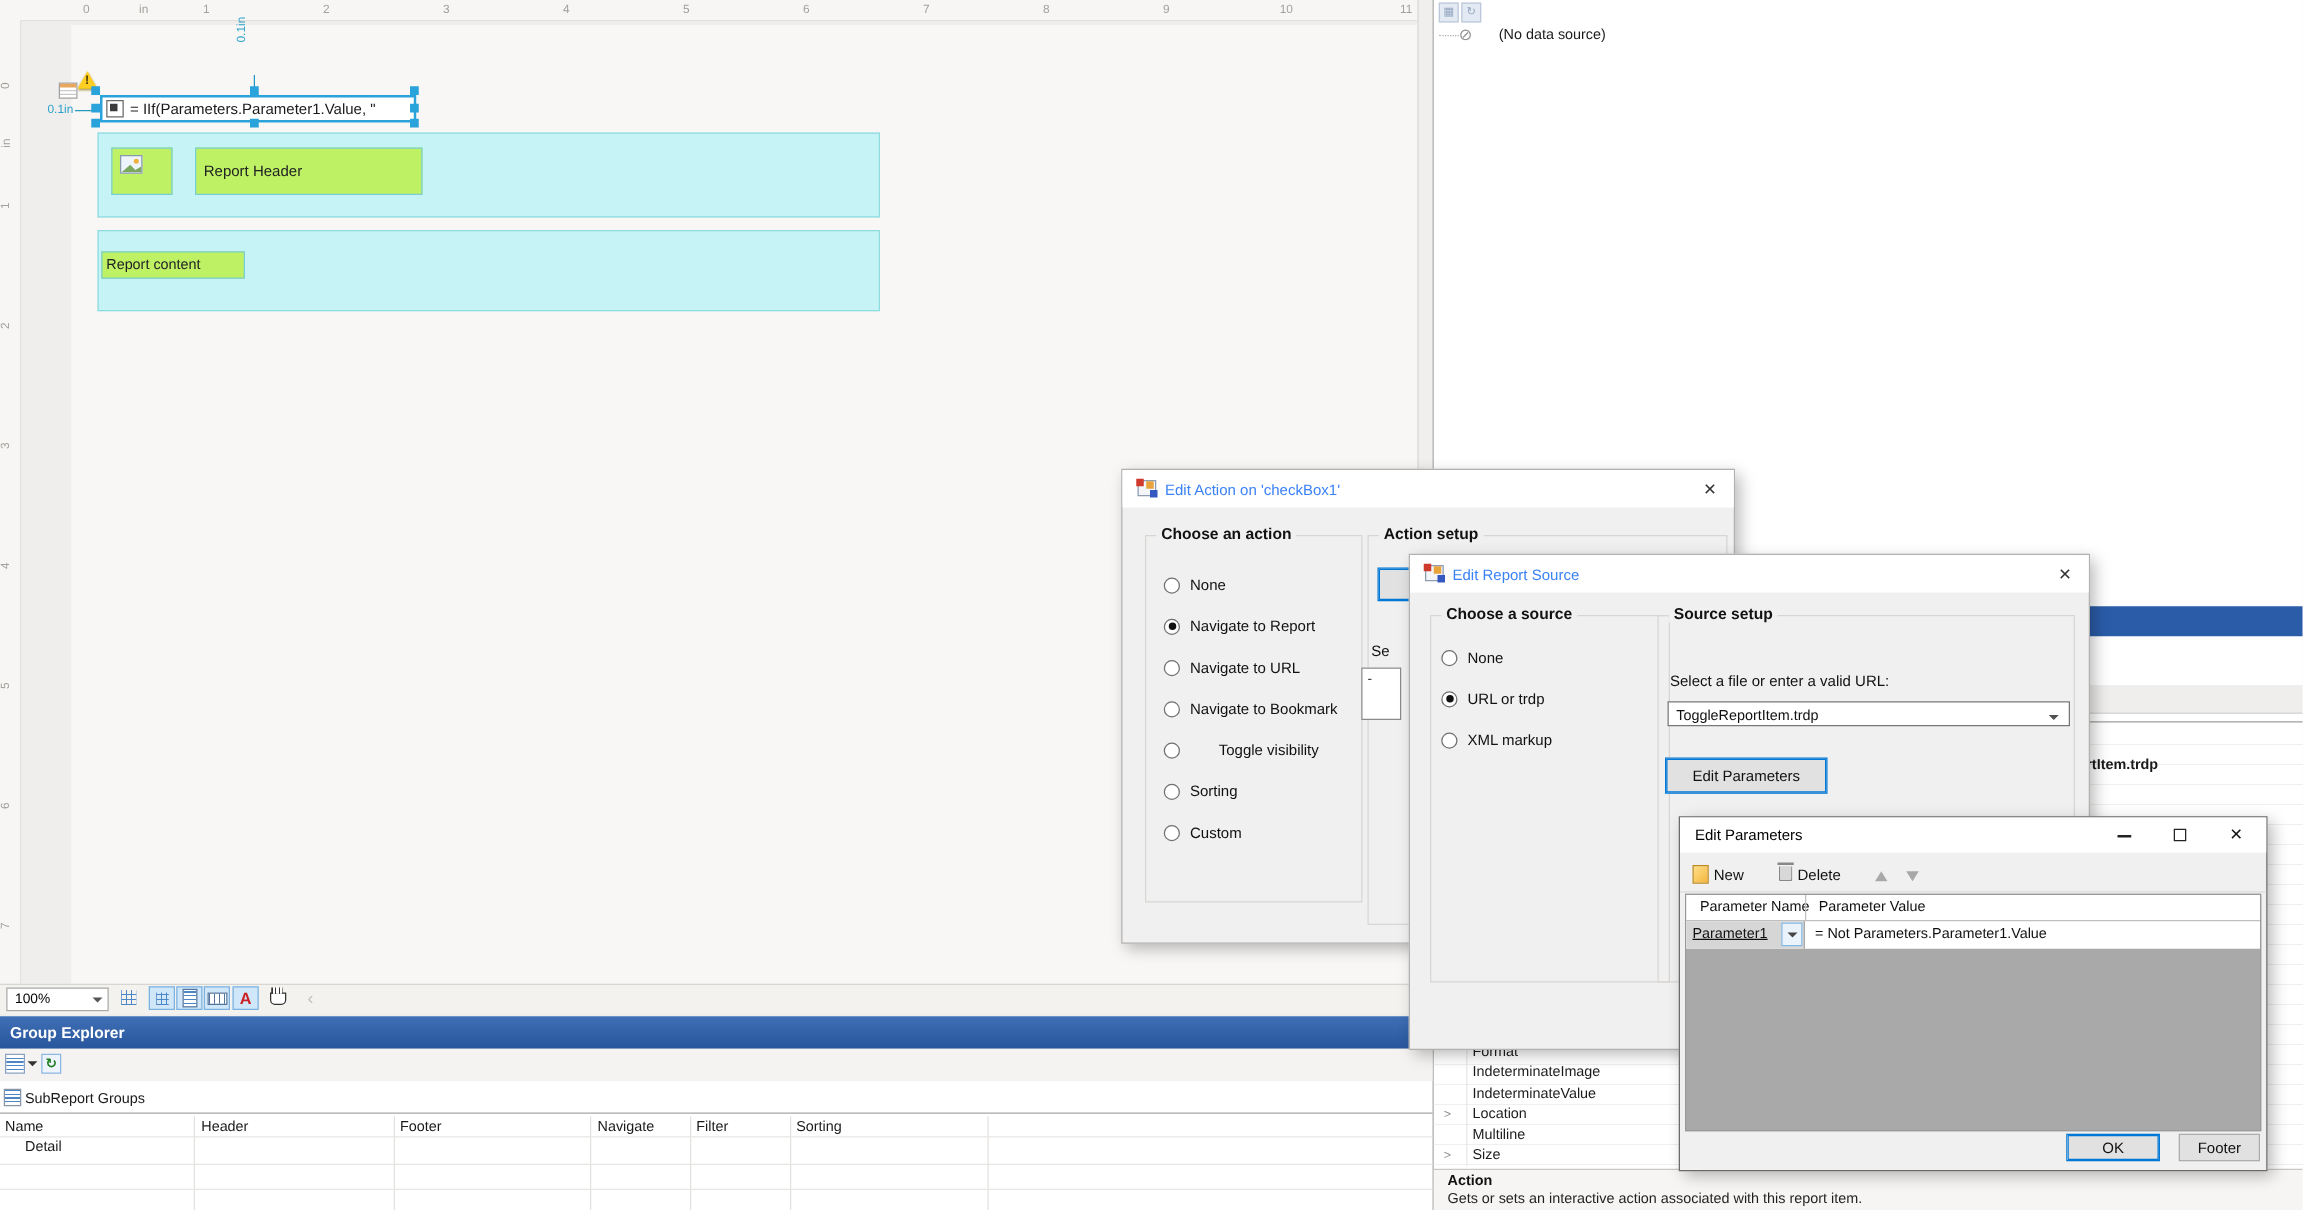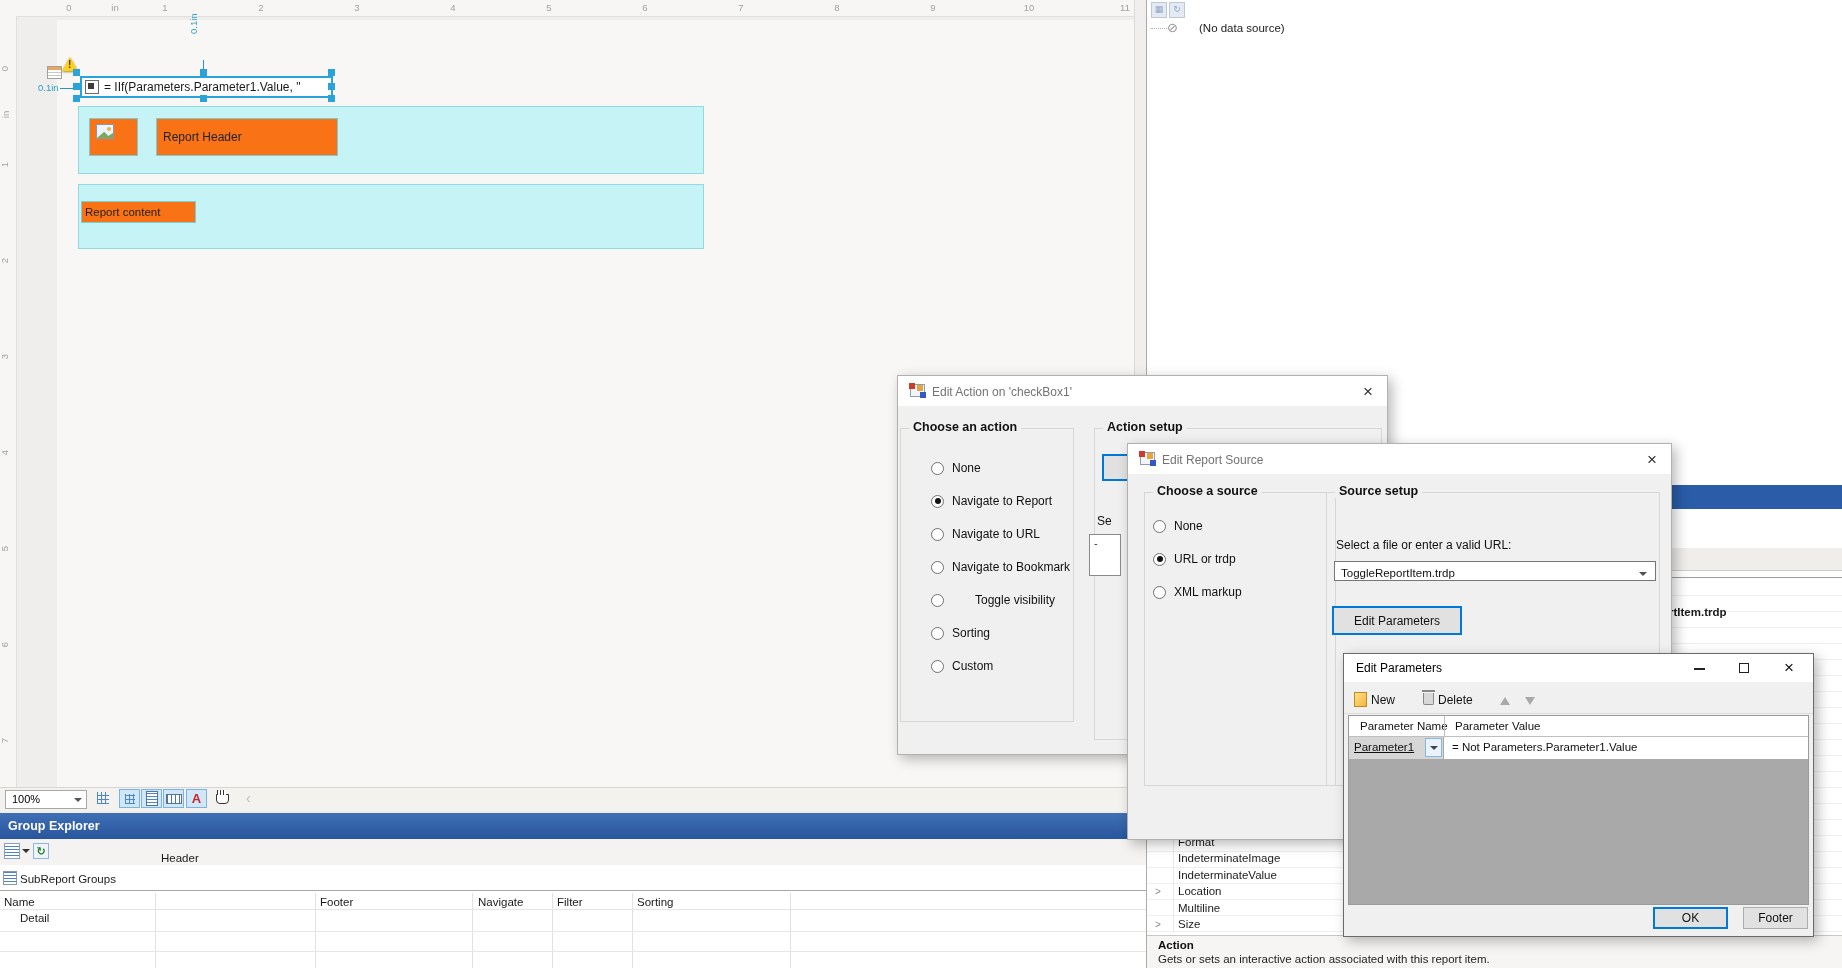--- a/index.html
+++ b/index.html
@@ -23,21 +23,21 @@
   .cbglyph::after{content:"";position:absolute;left:2px;top:2px;width:6px;height:6px;background:#3c3c3c;}
   #sel-el span{font-size:12px;color:#1a1a1a;white-space:nowrap;}
   .hd{position:absolute;width:7px;height:7px;background:#2aa2da;}
   .warn{width:0;height:0;border-left:8px solid transparent;border-right:8px solid transparent;
      border-bottom:14px solid #ffce21;position:absolute;filter:drop-shadow(0 1px 1px #9a8a33);}
   .warn::after{content:"!";position:absolute;left:-2px;top:2px;font-size:10px;font-weight:bold;color:#4a3b00;}
   .mini-grid{width:13px;height:11px;background:#fff;border:1px solid #a0a0a0;position:absolute;}
   .mini-grid::before{content:"";position:absolute;left:0;top:0;right:0;height:3px;background:#e8a75c;}
   .mini-grid::after{content:"";position:absolute;left:0;top:5px;right:0;height:1px;background:#c9c9c9;box-shadow:0 3px 0 #c9c9c9;}
   .section{background:#c6f3f6;border:1px solid #8edbe0;box-sizing:border-box;}
-  .inbox{background:#f97316;border:1px solid #79cdd4;box-sizing:border-box;}
+  .inbox{background:#bef264;border:1px solid #79cdd4;box-sizing:border-box;}
   .img-icon{width:16px;height:13px;background:#eef4fb;border:1px solid #8899aa;position:relative;overflow:hidden;}
   .img-icon::before{content:"";position:absolute;right:2px;top:2px;width:4px;height:4px;border-radius:50%;background:#f0b13c;}
   .img-icon::after{content:"";position:absolute;left:0;bottom:0;width:100%;height:7px;background:#7aa85e;
      clip-path:polygon(0 100%,45% 10%,70% 70%,100% 30%,100% 100%);}
   .rpt-txt{font-size:12px;color:#222;}
   
   #ctb{left:0;top:787px;width:1134px;height:23px;background:#f3f2ef;border-top:1px solid #d8d6d2;}
   #zoomcombo{left:5px;top:2px;width:80px;height:17px;background:#fff;border:1px solid #a8a8a8;font-size:11px;}
   .tri-d{width:0;height:0;border-left:4px solid transparent;border-right:4px solid transparent;border-top:4px solid #555;}
   .tgl{width:21px;height:19px;background:#cfe7f8;border:1px solid #7db2e0;box-sizing:border-box;
@@ -71,21 +71,21 @@
   .geicon1{width:16px;height:16px;background:#fff;border:1px solid #8aa0c0;box-sizing:border-box;
      background-image:repeating-linear-gradient(0deg,transparent 0 2px,#4d86c4 2px 3px);}
   .geicon2{width:16px;height:16px;background:#edf4fc;border:1px solid #8fb6e0;box-sizing:border-box;
      color:#1e7d1e;font-size:11px;font-weight:bold;text-align:center;line-height:14px;}
   .gehead{font-size:11.5px;color:#1a1a1a;}
   .gevline{width:1px;background:#e4e2df;position:absolute;top:893px;height:75px;}
   .gehline{height:1px;background:#e8e6e3;position:absolute;left:0;width:1146px;}
   
   .dlg{background:#f0f0f0;border:1px solid #b3b1ae;box-shadow:4px 4px 12px rgba(0,0,0,.28);box-sizing:border-box;}
   .tbar{position:absolute;left:0;top:0;right:0;height:30px;background:#fff;}
-  .ttl{position:absolute;font-size:12px;color:#737373;}
+  .ttl{position:absolute;font-size:12px;color:#3b82f6;}
   .ttl.active{color:#000;}
   .xbtn{position:absolute;font-size:17px;color:#333;line-height:17px;}
   .wicon{width:15px;height:13px;position:absolute;background:#f3f5f9;border:1px solid #8e9cb4;box-sizing:border-box;}
   .wicon::before{content:"";position:absolute;left:-2px;top:-2px;width:6px;height:6px;background:#cf3a2d;box-shadow:8px 2px 0 0 #e9a33b;}
   .wicon::after{content:"";position:absolute;right:-2px;bottom:-2px;width:6px;height:6px;background:#3558c0;}
   .grp{position:absolute;border:1px solid #d8d6d3;}
   .glabel{position:absolute;top:-9px;left:8px;background:#f0f0f0;padding:0 4px;font-weight:bold;font-size:12.5px;color:#111;white-space:nowrap;}
   .opt{position:absolute;display:flex;align-items:center;gap:8px;font-size:12px;color:#111;}
   .rb{width:13px;height:13px;border:1px solid #707070;border-radius:50%;background:#fff;position:relative;flex:none;box-sizing:border-box;}
   .rb.sel::after{content:"";position:absolute;left:2.5px;top:2.5px;width:6px;height:6px;border-radius:50%;background:#111;}
@@ -236,21 +236,21 @@
 <div id="getb" class="abs">
   <div class="geicon1" style="position:absolute;left:4px;top:4px;"></div>
   <span class="tri-d" style="position:absolute;left:22px;top:10px;border-top-color:#333;"></span>
   <div class="geicon2" style="position:absolute;left:33px;top:4px;">↻</div>
 </div>
 <div class="abs geicon1" style="left:3px;top:871px;width:14px;height:14px;border-color:#8898a8;"></div>
 <div class="abs gehead" style="left:20px;top:873px;">SubReport Groups</div>
 <div class="abs" style="left:0;top:890px;width:1146px;height:1px;background:#a9a7a4;"></div>
 
 <div class="abs gehead" style="left:4px;top:896px;">Name</div>
-<div class="abs gehead" style="left:161px;top:852px;">Header</div>
+<div class="abs gehead" style="left:161px;top:896px;">Header</div>
 <div class="abs gehead" style="left:320px;top:896px;">Footer</div>
 <div class="abs gehead" style="left:478px;top:896px;">Navigate</div>
 <div class="abs gehead" style="left:557px;top:896px;">Filter</div>
 <div class="abs gehead" style="left:637px;top:896px;">Sorting</div>
 <div class="gevline" style="left:155px;"></div>
 <div class="gevline" style="left:315px;"></div>
 <div class="gevline" style="left:472px;"></div>
 <div class="gevline" style="left:552px;"></div>
 <div class="gevline" style="left:632px;"></div>
 <div class="gevline" style="left:790px;"></div>
@@ -258,21 +258,21 @@
 <div class="abs gehead" style="left:20px;top:912px;">Detail</div>
 <div class="gehline" style="top:931px;"></div>
 <div class="gehline" style="top:951px;"></div>
 
 <div class="abs dlg" style="left:897px;top:375px;width:491px;height:380px;z-index:10;">
   <div class="tbar">
     <div class="wicon" style="left:12px;top:8px;"></div>
     <span class="ttl" style="left:34px;top:9px;">Edit Action on 'checkBox1'</span>
     <span class="xbtn" style="right:14px;top:7px;">×</span>
   </div>
-  <div class="grp" style="left:2px;top:52px;width:172px;height:292px;">
+  <div class="grp" style="left:18px;top:52px;width:172px;height:292px;">
     <span class="glabel">Choose an action</span>
   </div>
   <div class="opt" style="left:33px;top:85px;">
       <span class="rb"></span>
       <span>None</span>
     </div>
   <div class="opt" style="left:33px;top:118px;">
       <span class="rb sel"></span>
       <span>Navigate to Report</span>
     </div>

